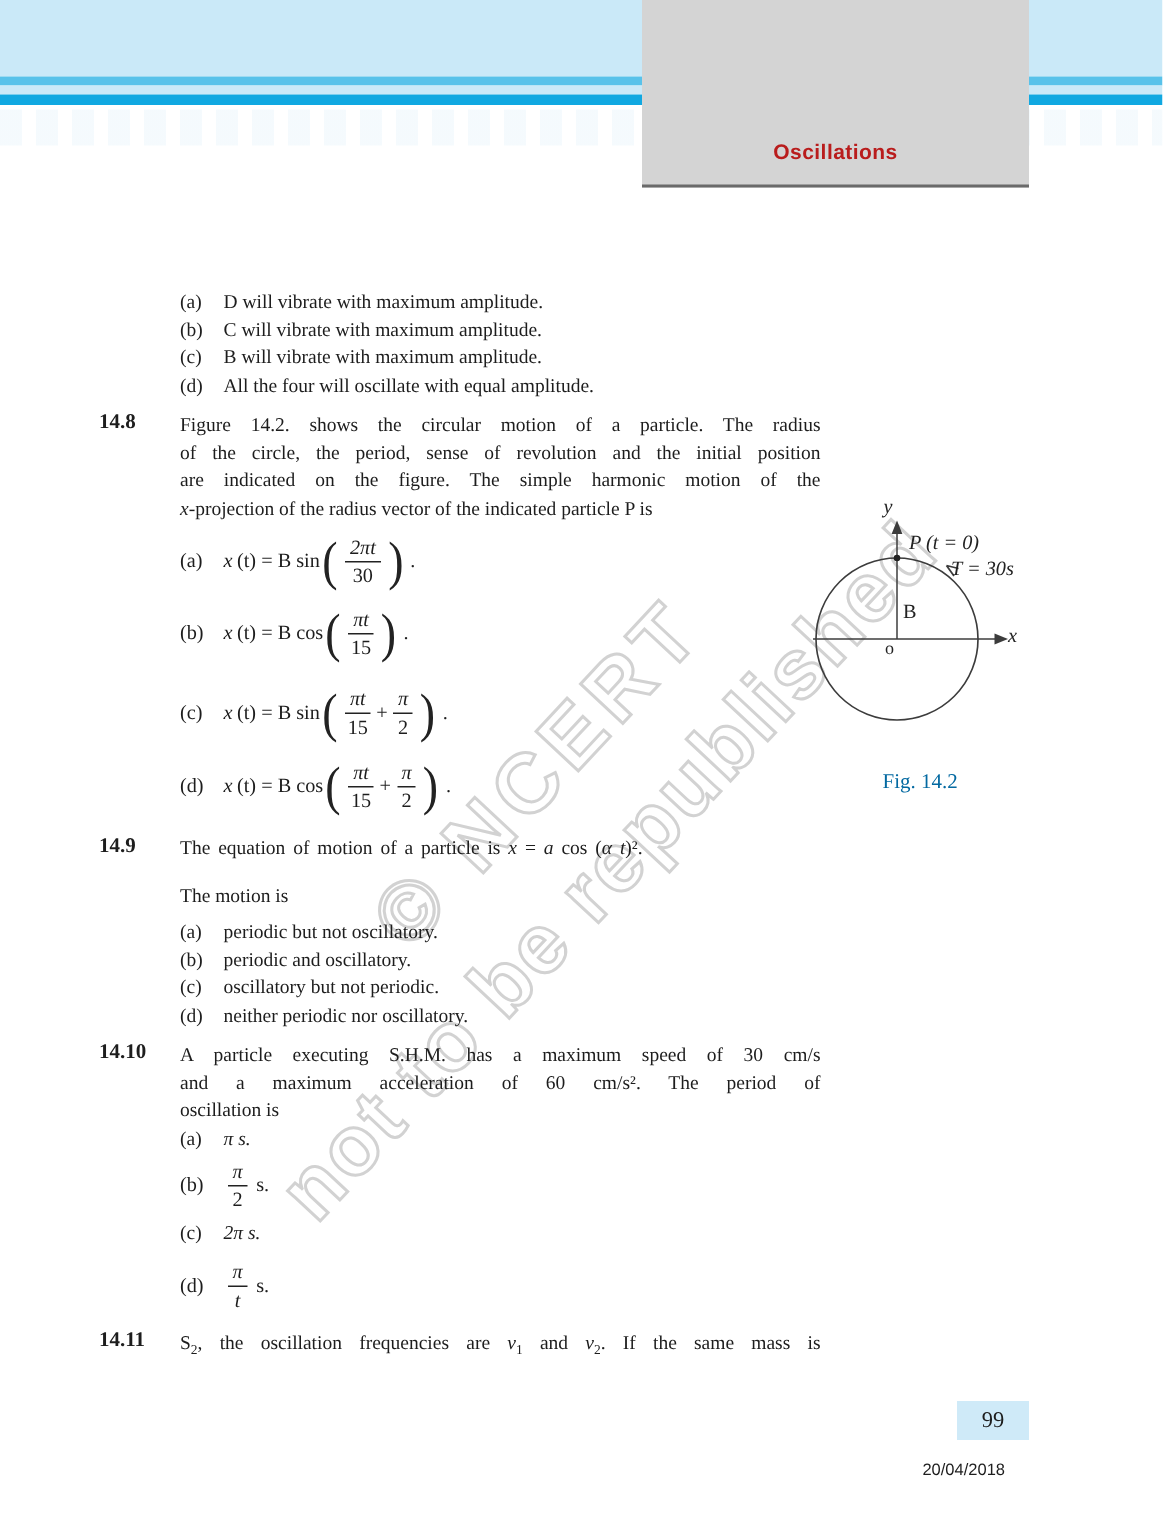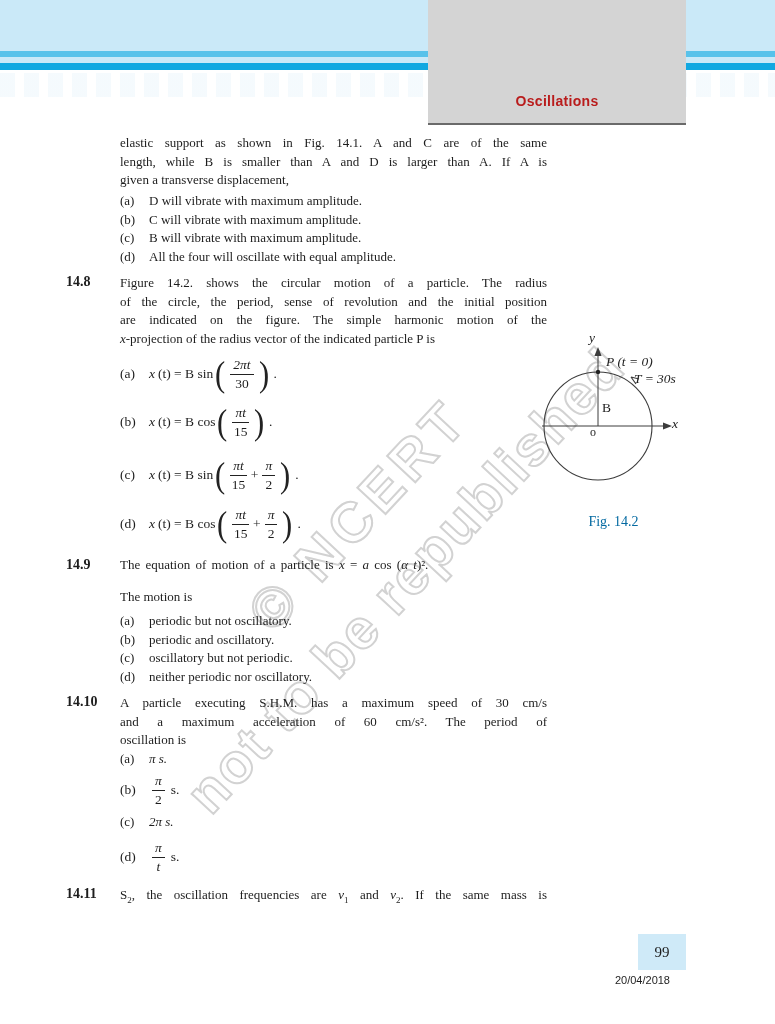--- a/index.html
+++ b/index.html
@@ -61,21 +61,21 @@
   .figure .lbl { position:absolute; white-space:nowrap; color:#222; }
   .fl-y { left:53px; top:-4px; font-style:italic; }
   .fl-p { left:70px; top:20px; font-style:italic; }
   .fl-t { left:98px; top:37px; font-style:italic; }
   .fl-b { left:66px; top:66px; }
   .fl-o { left:54px; top:91px; font-size:12px; }
   .fl-x { left:136px; top:82px; font-style:italic; }
   .fig-caption { position:absolute; left:0; top:156px; width:155px; text-align:center; font-size:14px; color:#0369a1;margin-top:24px; }
   
   .pagenum-box {
-    position:absolute; left:638px; top:934px; width:48px; height:36px; background:#cfeaf8;
+    position:absolute; left:638px; top:934px; width:48px; height:26px; background:#cfeaf8;
     display:flex; align-items:center; justify-content:center; font-size:15px; z-index:2;
   }
   .date { position:absolute; left:582px; top:974px; width:88px; text-align:right;
           font-family:"Liberation Sans", sans-serif; font-size:11px; color:#1e1e1e; z-index:2; }
 </style>
 </head>
 <body>
 
 <div class="page">
 
@@ -84,25 +84,20 @@
   <div class="band2"></div>
   <div class="stripe2"></div>
   <div class="ghost"></div>
   <div class="chapter-box">
     <span>Oscillations</span>
   </div>
 
   <div class="watermark wm1">© NCERT</div>
   <div class="watermark wm2">not to be republished</div>
 
-  <div class="abs para" style="top:134px;">
-    <div class="jline">elastic support as shown in Fig. 14.1. A and C are of the same</div>
-    <div class="jline">length, while B is smaller than A and D is larger than A. If A is</div>
-    <div>given a transverse displacement,</div>
-  </div>
 
   <div class="abs para" style="top:192px;">
     <div class="opt">
       <span class="olabel">(a)</span>
       <span>D will vibrate with maximum amplitude.</span>
     </div>
     <div class="opt">
       <span class="olabel">(b)</span>
       <span>C will vibrate with maximum amplitude.</span>
     </div>

